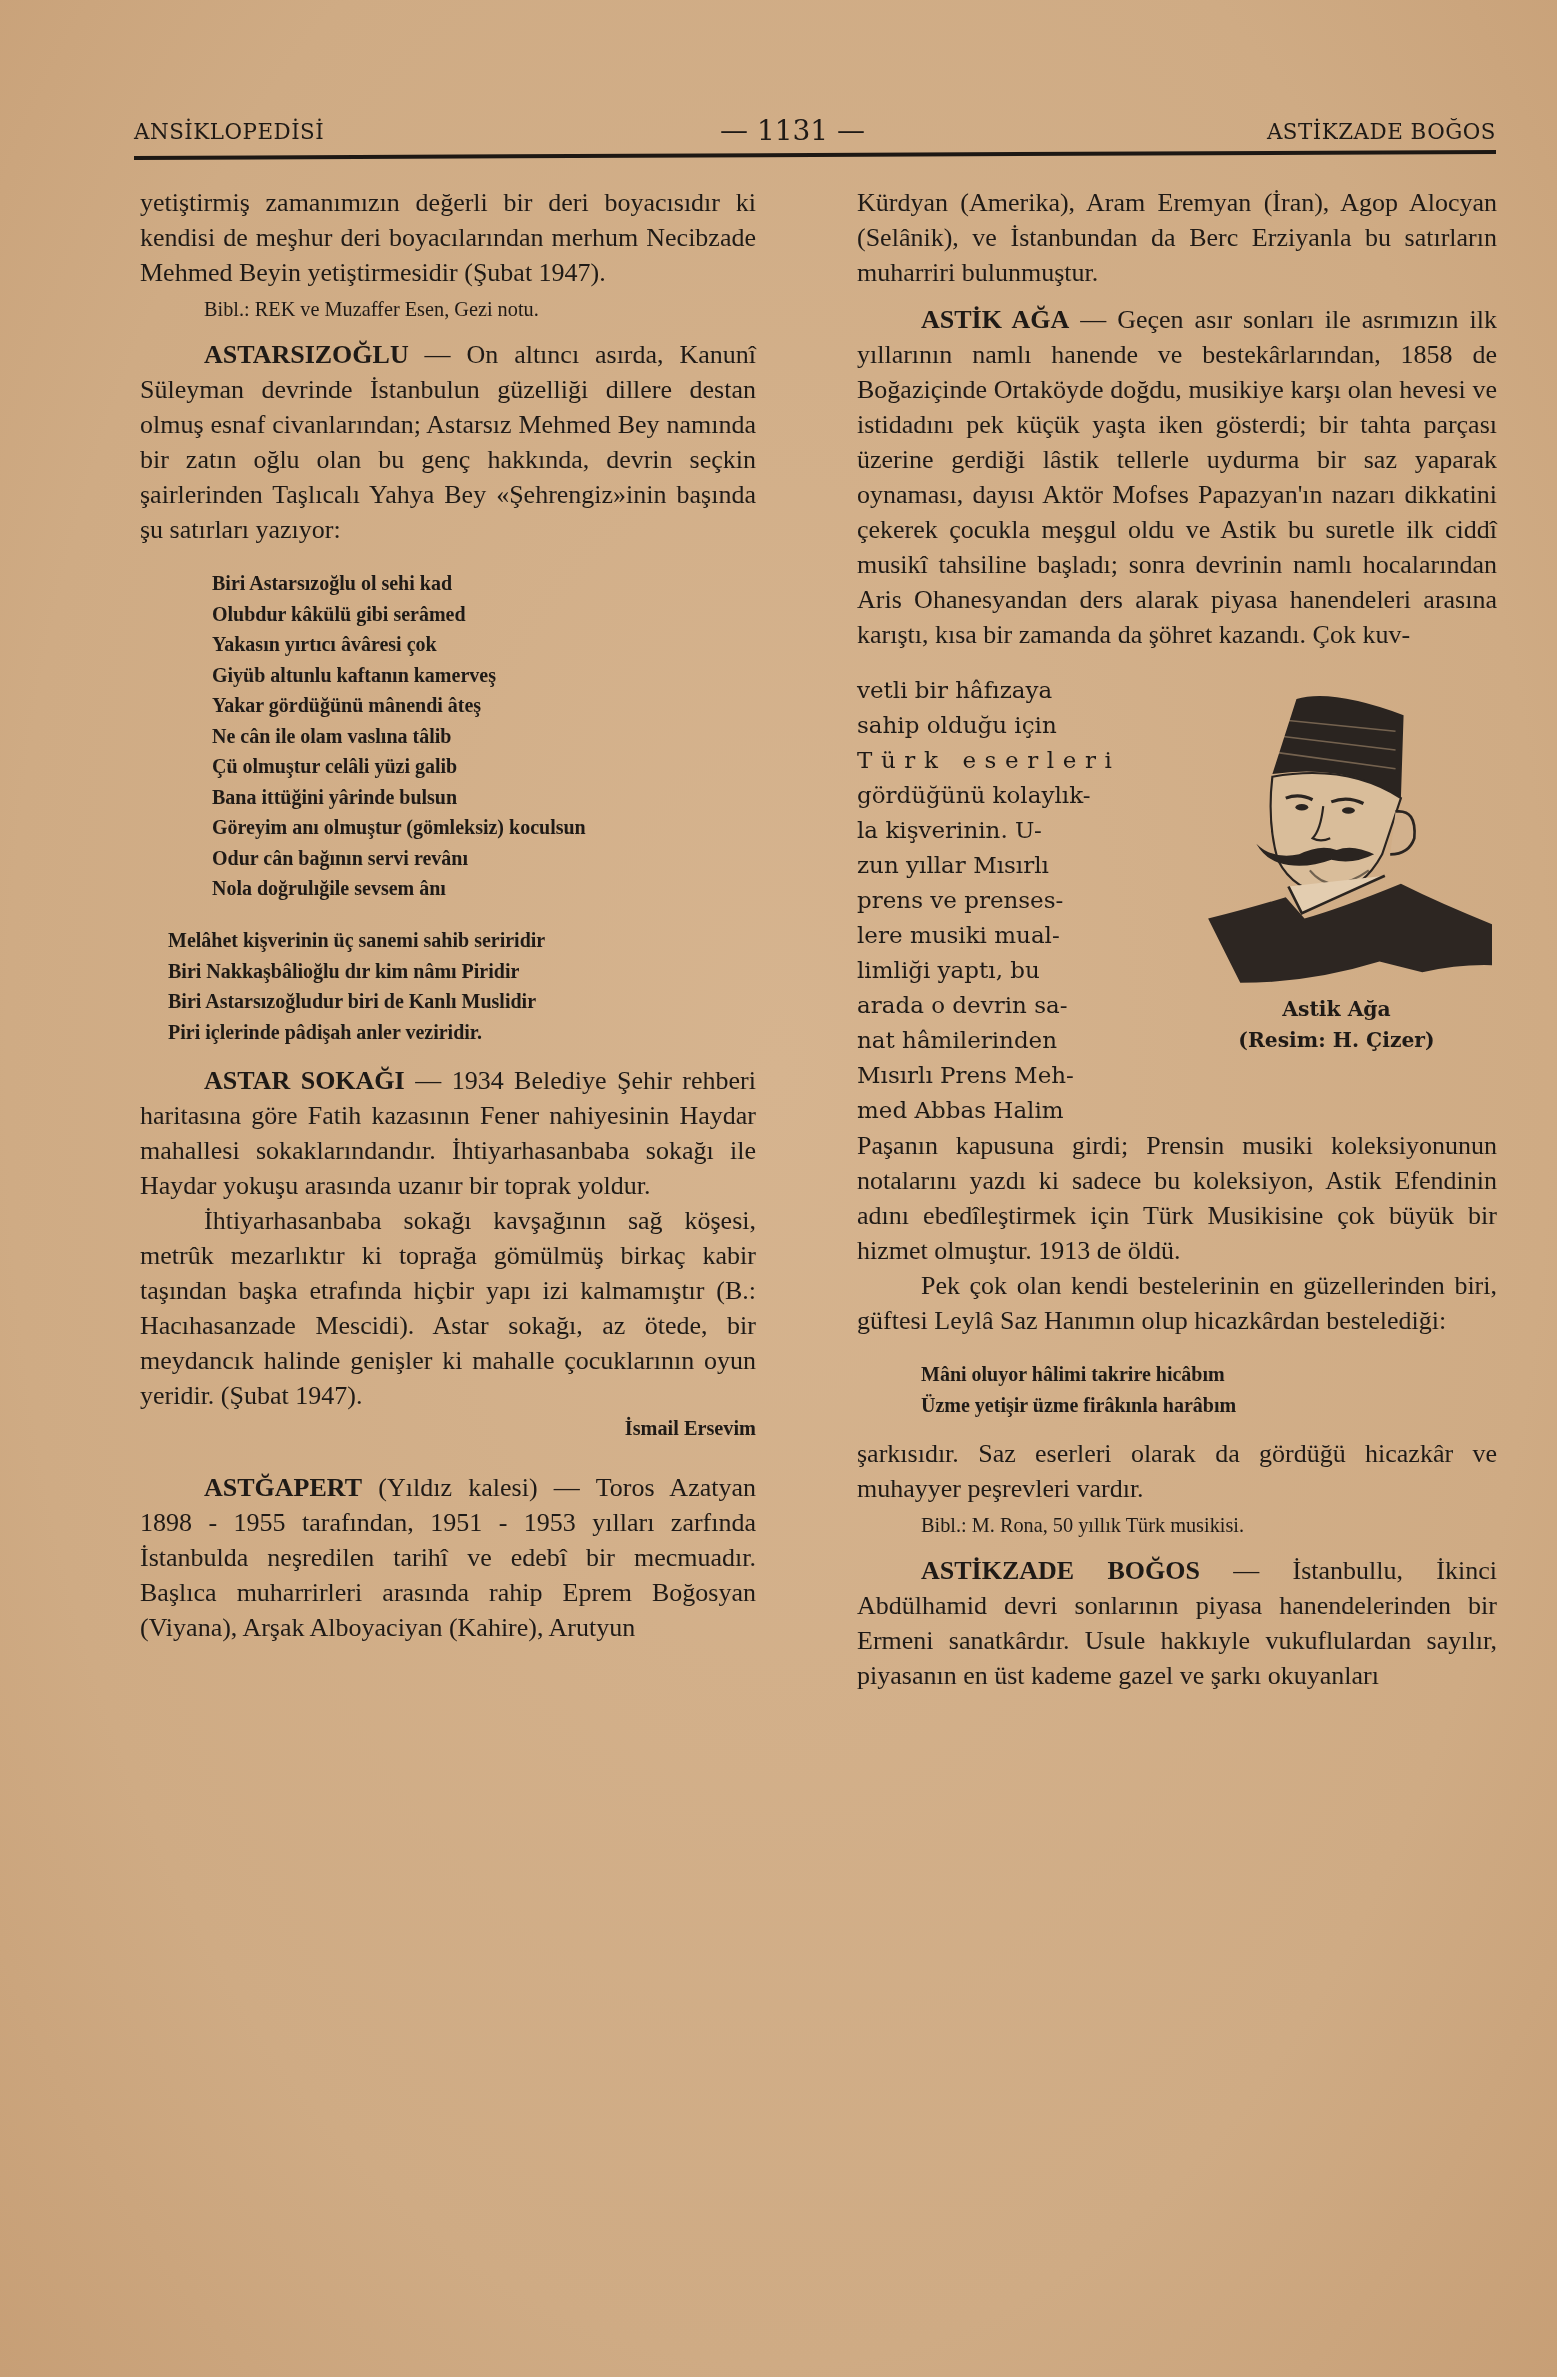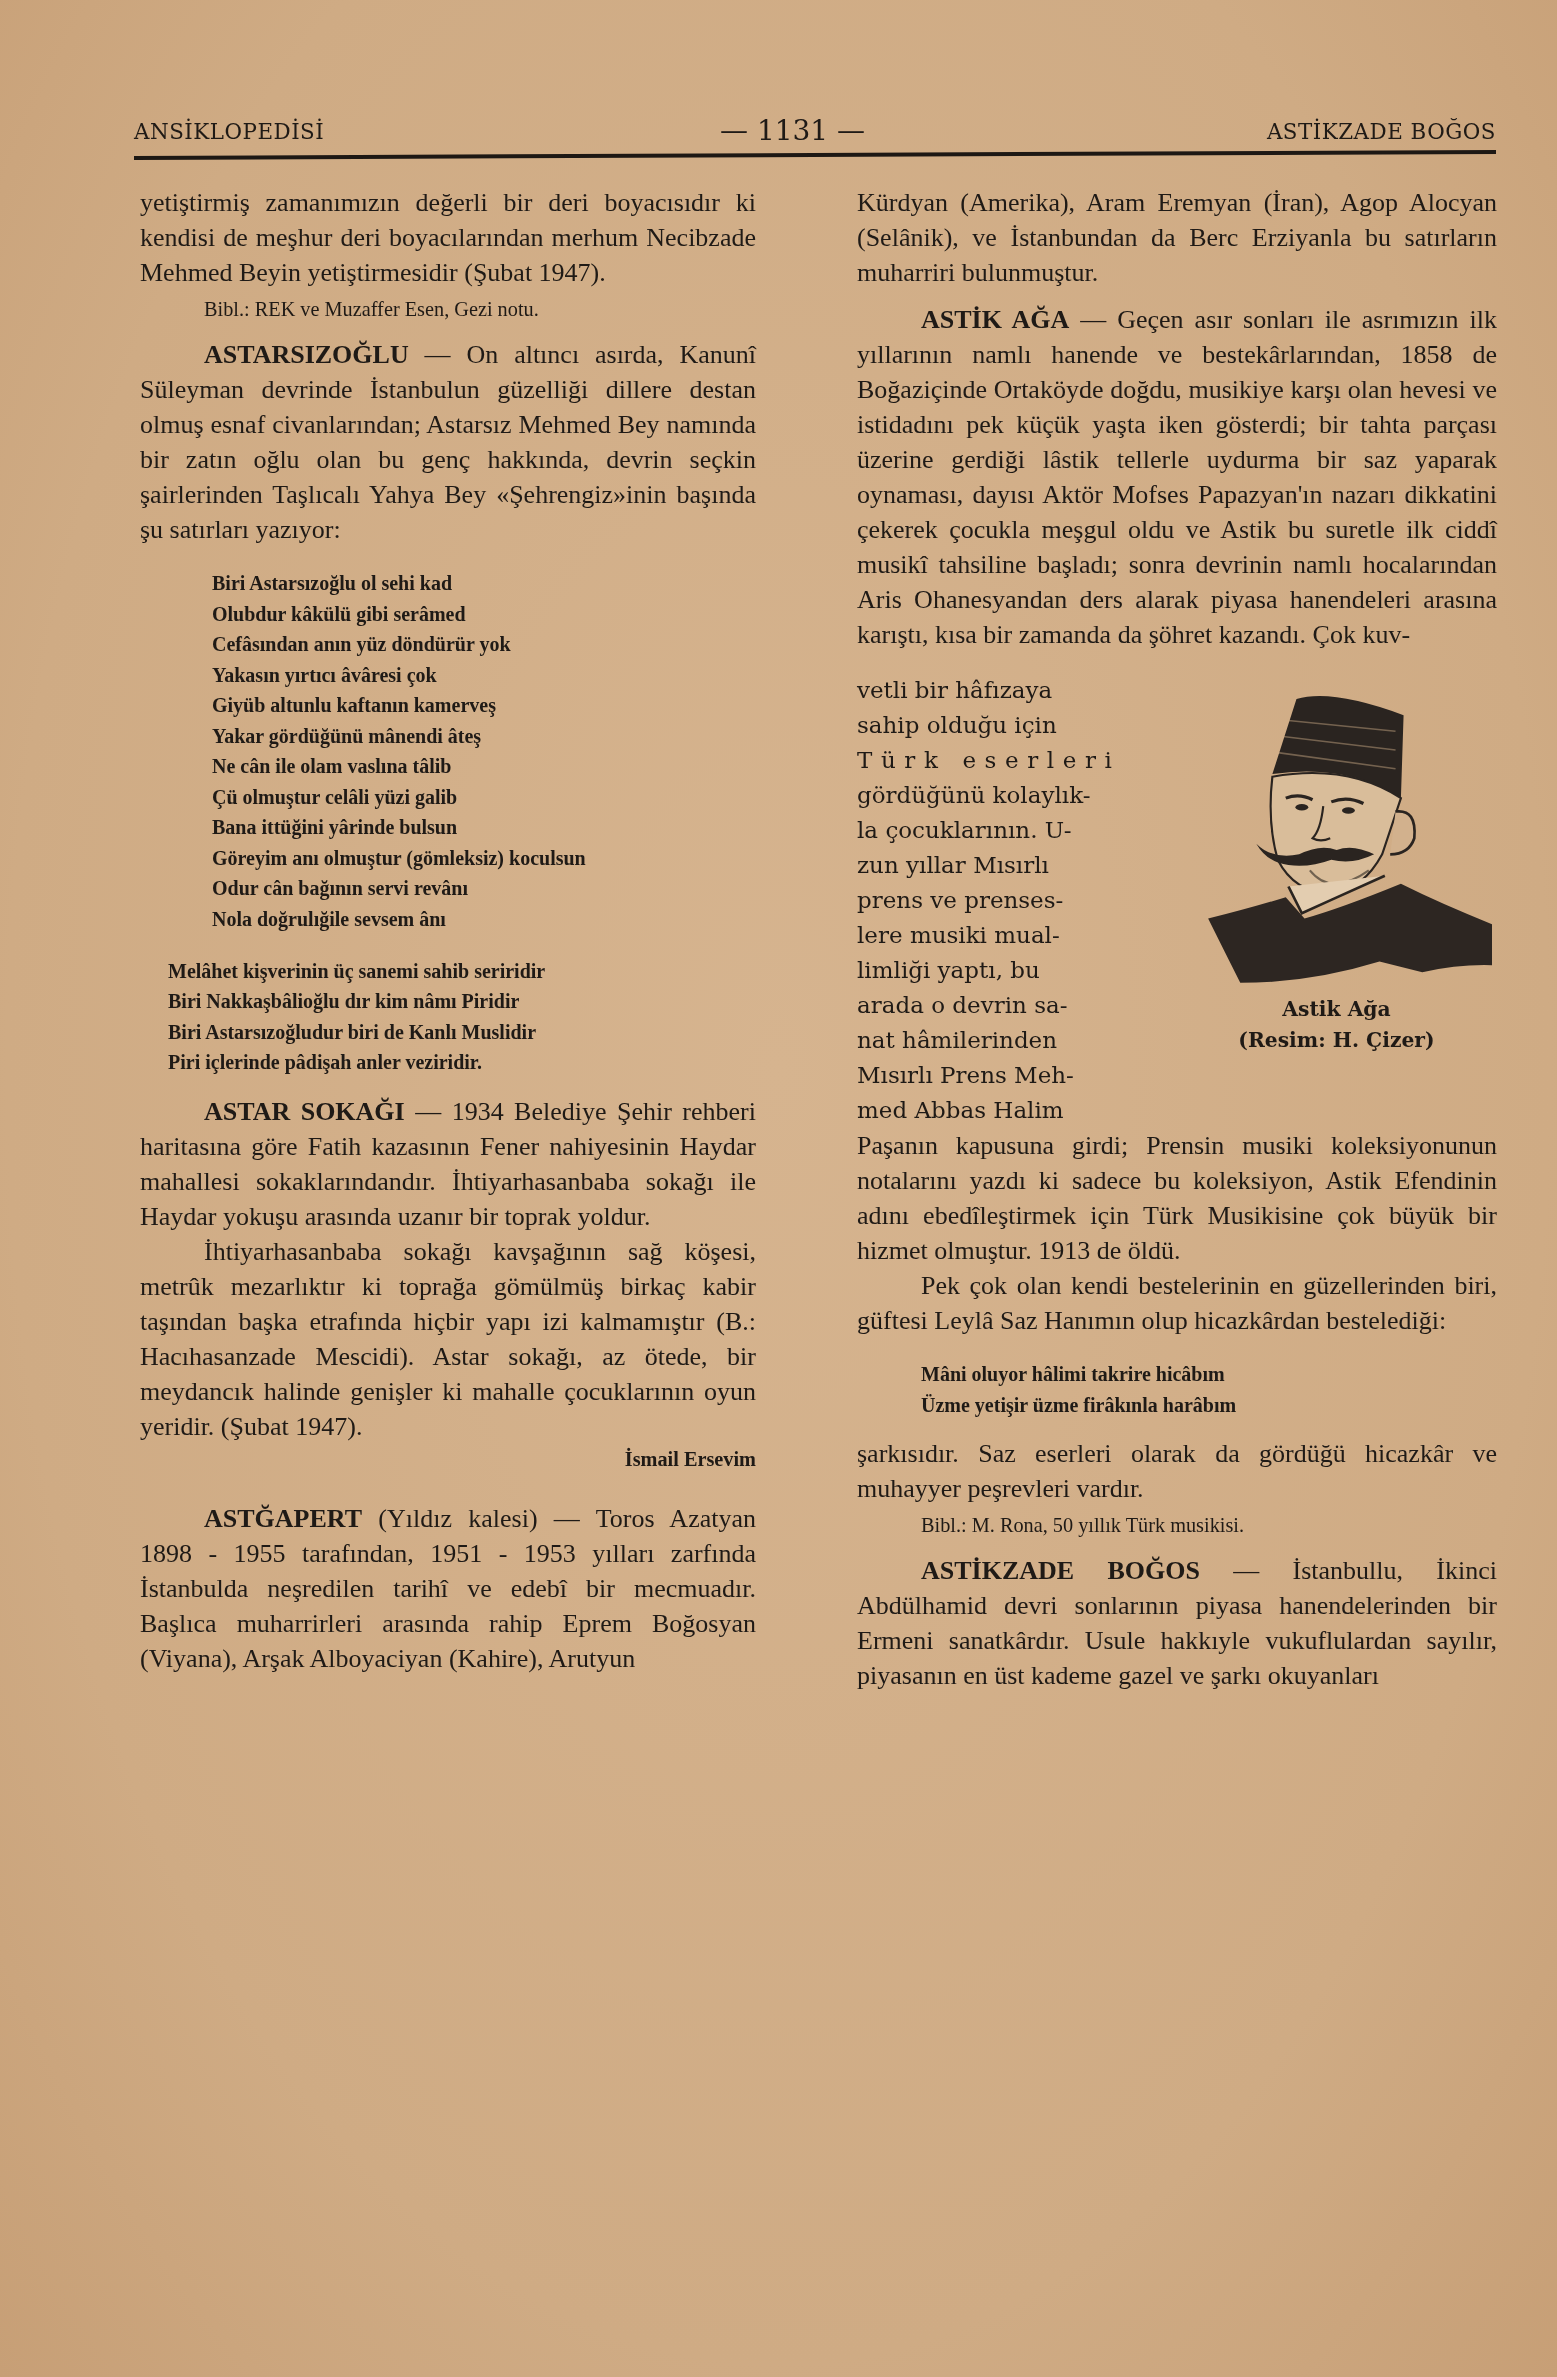--- a/index.html
+++ b/index.html
@@ -58,21 +58,20 @@
   <p class="para">yetiştirmiş zamanımızın değerli bir deri boyacısıdır ki kendisi de meşhur deri boyacılarından merhum Necibzade Mehmed Beyin yetiştirmesidir (Şubat 1947).</p>
   <p class="bibl">Bibl.: REK ve Muzaffer Esen, Gezi notu.</p>
   <div class="gap-s"></div>
 
   <p class="para indent">
     <span class="head">ASTARSIZOĞLU</span><span> — On altıncı asırda, Kanunî Süleyman devrinde İstanbulun güzelliği dillere destan olmuş esnaf civanlarından; Astarsız Mehmed Bey namında bir zatın oğlu olan bu genç hakkında, devrin seçkin şairlerinden Taşlıcalı Yahya Bey «Şehrengiz»inin başında şu satırları yazıyor:</span>
   </p>
   <div class="verse v1">
     <div>Biri Astarsızoğlu ol sehi kad</div>
     <div>Olubdur kâkülü gibi serâmed</div>
-    <div>Cefâsından anın yüz döndürür yok</div>
     <div>Yakasın yırtıcı âvâresi çok</div>
     <div>Giyüb altunlu kaftanın kamerveş</div>
     <div>Yakar gördüğünü mânendi âteş</div>
     <div>Ne cân ile olam vaslına tâlib</div>
     <div>Çü olmuştur celâli yüzi galib</div>
     <div>Bana ittüğini yârinde bulsun</div>
     <div>Göreyim anı olmuştur (gömleksiz) koculsun</div>
     <div>Odur cân bağının servi revânı</div>
     <div>Nola doğrulığile sevsem ânı</div>
   </div>
@@ -102,21 +101,21 @@
   <p class="para indent">
     <span class="head">ASTİK AĞA</span><span> — Geçen asır sonları ile asrımızın ilk yıllarının namlı hanende ve bestekârlarından, 1858 de Boğaziçinde Ortaköyde doğdu, musikiye karşı olan hevesi ve istidadını pek küçük yaşta iken gösterdi; bir tahta parçası üzerine gerdiği lâstik tellerle uydurma bir saz yaparak oynaması, dayısı Aktör Mofses Papazyan'ın nazarı dikkatini çekerek çocukla meşgul oldu ve Astik bu suretle ilk ciddî musikî tahsiline başladı; sonra devrinin namlı hocalarından Aris Ohanesyandan ders alarak piyasa hanendeleri arasına karıştı, kısa bir zamanda da şöhret kazandı. Çok kuv-</span>
   </p>
 
   <div class="narrow-wrap">
     <div class="narrow">
       <div>vetli bir hâfızaya</div>
       <div>sahip olduğu için</div>
       <div class="spaced">Türk eserleri</div>
       <div>gördüğünü kolaylık-</div>
-      <div>la çocuklarının. U-</div>
+      <div>la kişverinin. U-</div>
       <div>zun yıllar Mısırlı</div>
       <div>prens ve prenses-</div>
       <div>lere musiki mual-</div>
       <div>limliği yaptı, bu</div>
       <div>arada o devrin sa-</div>
       <div>nat hâmilerinden</div>
       <div>Mısırlı Prens Meh-</div>
       <div>med Abbas Halim</div>
     </div>
 

